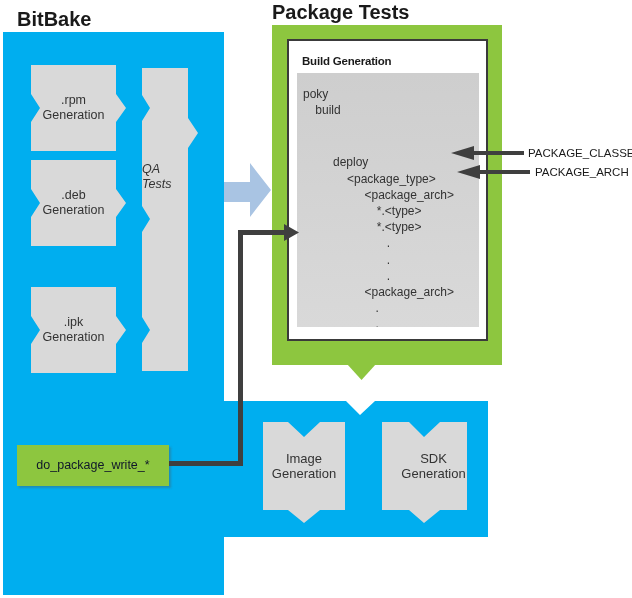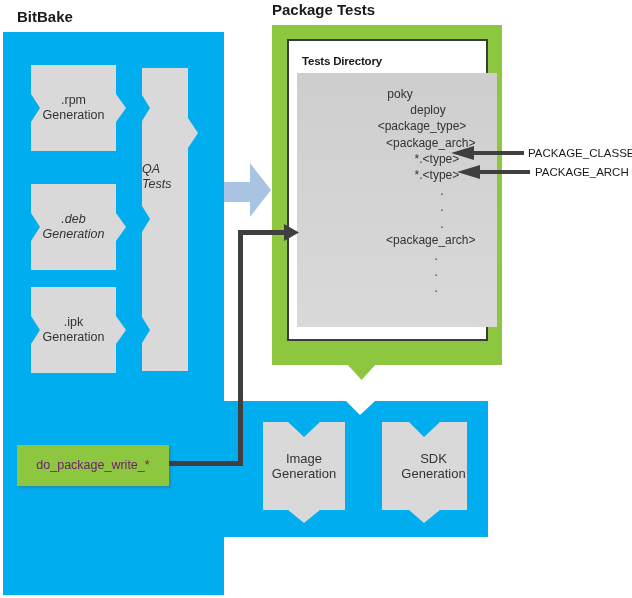--- a/index.html
+++ b/index.html
@@ -3,34 +3,34 @@
 <meta charset="utf-8">
 <style>
   :root{
     --blue:#00AEEF; --green:#8DC63F; --box-gray:#D9D9D9;
     --dark:#3F3F3F; --arrow-blue:#A9C4E3;
   }
   html,body{margin:0;padding:0;background:#fff;}
   .stage{position:relative;width:632px;height:598px;background:#fff;overflow:hidden;
          font-family:"Liberation Sans",sans-serif;color:#333;}
   .abs{position:absolute;}
-  .title{font-weight:bold;font-size:15px;color:#1a1a1a;white-space:nowrap;}
+  .title{font-weight:bold;font-size:20px;color:#1a1a1a;white-space:nowrap;}
 
   
   .blue-main{left:3px;top:32px;width:221px;height:563px;background:var(--blue);}
   .blue-bottom{left:224px;top:401px;width:264px;height:136px;background:var(--blue);
     clip-path:polygon(0 0,122px 0,136px 14px,151px 0,264px 0,264px 136px,0 136px);}
 
   
   .green-frame{left:272px;top:25px;width:230px;height:340px;background:var(--green);}
   .white-box{left:287px;top:39px;width:201px;height:302px;background:#fff;
     border:2px solid #3a3a3a;box-sizing:border-box;}
   .bd-label{left:302px;top:55px;font-weight:bold;font-size:11.5px;letter-spacing:-0.2px;color:#1a1a1a;}
-  .dir-box{left:297px;top:73px;width:200px;height:254px;overflow:hidden;
-    background:linear-gradient(180deg,#cecece 0%,#d9d9d9 100%);padding-top:13px;box-sizing:border-box;text-align:center;}
+  .dir-box{left:297px;top:73px;width:182px;height:254px;overflow:hidden;
+    background:linear-gradient(180deg,#cecece 0%,#d9d9d9 100%);padding-top:13px;box-sizing:border-box;}
   .tree-line{font-size:12px;line-height:16.2px;white-space:pre;color:#333;}
 
   
   .chev{background:var(--box-gray);}
   .gen{width:95px;height:86px;
     clip-path:polygon(0 0,85px 0,85px 29px,95px 43px,85px 57px,85px 86px,0 86px,0 57px,9px 43px,0 29px);}
   .gen .lbl{position:absolute;left:0;top:28px;width:85px;text-align:center;
     font-size:12.5px;line-height:15px;color:#333;}
   .qa-strip{left:142px;top:68px;width:56px;height:303px;background:var(--box-gray);
     clip-path:polygon(0 0,46px 0,46px 50px,56px 65px,46px 80px,46px 303px,0 303px,
@@ -43,21 +43,21 @@
   .image-box{left:263px;top:422px;width:82px;
     clip-path:polygon(0 0,25px 0,41px 15px,57px 0,82px 0,82px 88px,57px 88px,41px 101px,25px 88px,0 88px);}
   .sdk-box{left:382px;top:422px;width:85px;
     clip-path:polygon(0 0,27px 0,42px 15px,58px 0,85px 0,85px 88px,58px 88px,42px 101px,27px 88px,0 88px);padding-left:18px;}
 
   
   .green-tri{left:347px;top:364px;width:29px;height:16px;background:var(--green);
     clip-path:polygon(0 0,100% 0,50% 100%);}
   .do-box{left:17px;top:445px;width:152px;height:41px;background:var(--green);
     box-shadow:2px 2px 2px rgba(80,80,80,.35);}
-  .do-box .lbl{width:100%;text-align:center;line-height:41px;font-size:12.5px;color:#701a75;}
+  .do-box .lbl{width:100%;text-align:center;line-height:41px;font-size:12.5px;color:#0f172a;}
 
   
   .lb-arrow{left:224px;top:163px;width:47px;height:54px;background:var(--arrow-blue);
     clip-path:polygon(0 19px,26px 19px,26px 0,47px 27px,26px 54px,26px 39px,0 39px);}
 
   
   .dk{background:var(--dark);z-index:6;}
   .dk-low{left:169px;top:461px;width:74px;height:5px;}
   .dk-vert{left:238px;top:230px;width:5px;height:236px;}
   .dk-top{left:238px;top:230px;width:46px;height:5px;}
@@ -76,44 +76,45 @@
 <div class="stage">
 
   <div class="abs title" style="left:17px;top:8px;">BitBake</div>
   <div class="abs title" style="left:272px;top:1px;">Package Tests</div>
 
   <div class="abs blue-main"></div>
   <div class="abs blue-bottom"></div>
 
   <div class="abs green-frame"></div>
   <div class="abs white-box"></div>
-  <div class="abs bd-label">Tests Directory</div>
+  <div class="abs bd-label">Build Generation</div>
   <div class="abs dir-box">
       <div class="tree-line" style="padding-left: 6px;">poky</div>
-      <div class="tree-line" style="padding-left: 62px;">deploy</div>
+      <div class="tree-line" style="padding-left: 18.3px;">build</div>
+      <div class="tree-line" style="padding-left: 36px; margin-top: 36px;">deploy</div>
       <div class="tree-line" style="padding-left: 50px;">&lt;package_type&gt;</div>
       <div class="tree-line" style="padding-left: 67.5px;">&lt;package_arch&gt;</div>
       <div class="tree-line" style="padding-left: 79.8px;">*.&lt;type&gt;</div>
       <div class="tree-line" style="padding-left: 79.8px;">*.&lt;type&gt;</div>
       <div class="tree-line" style="padding-left: 89.64px;">.</div>
       <div class="tree-line" style="padding-left: 89.64px;">.</div>
       <div class="tree-line" style="padding-left: 89.64px;">.</div>
       <div class="tree-line" style="padding-left: 67.5px;">&lt;package_arch&gt;</div>
       <div class="tree-line" style="padding-left: 78.57px;">.</div>
       <div class="tree-line" style="padding-left: 78.57px;">.</div>
       <div class="tree-line" style="padding-left: 78.57px;">.</div>
     </div>
 
   <div class="abs chev gen" style="left:31px;top:65px;">
     <div class="lbl">
       <div>.rpm</div>
       <div>Generation</div>
     </div>
   </div>
-  <div class="abs chev gen" style="left:31px;top:184px;font-style:italic;">
+  <div class="abs chev gen" style="left:31px;top:160px;">
     <div class="lbl">
       <div>.deb</div>
       <div>Generation</div>
     </div>
   </div>
   <div class="abs chev gen" style="left:31px;top:287px;">
     <div class="lbl">
       <div>.ipk</div>
       <div>Generation</div>
     </div>

